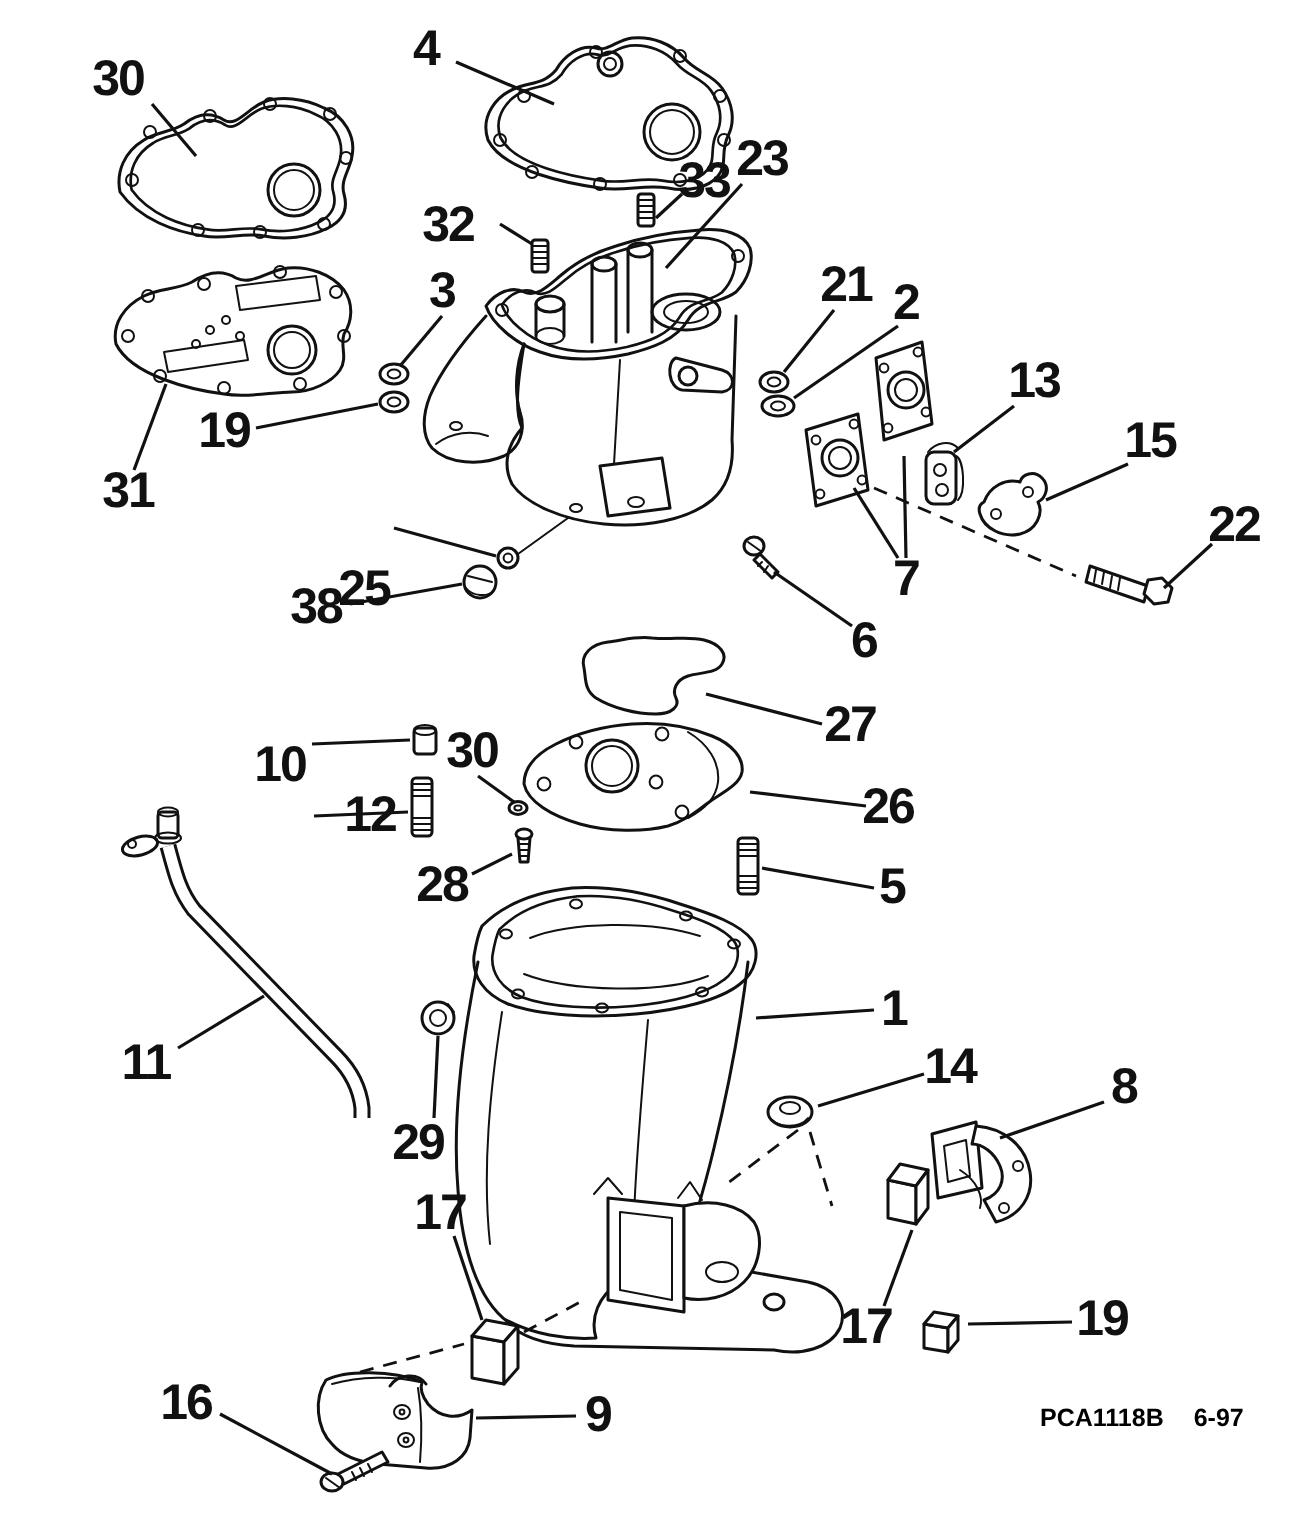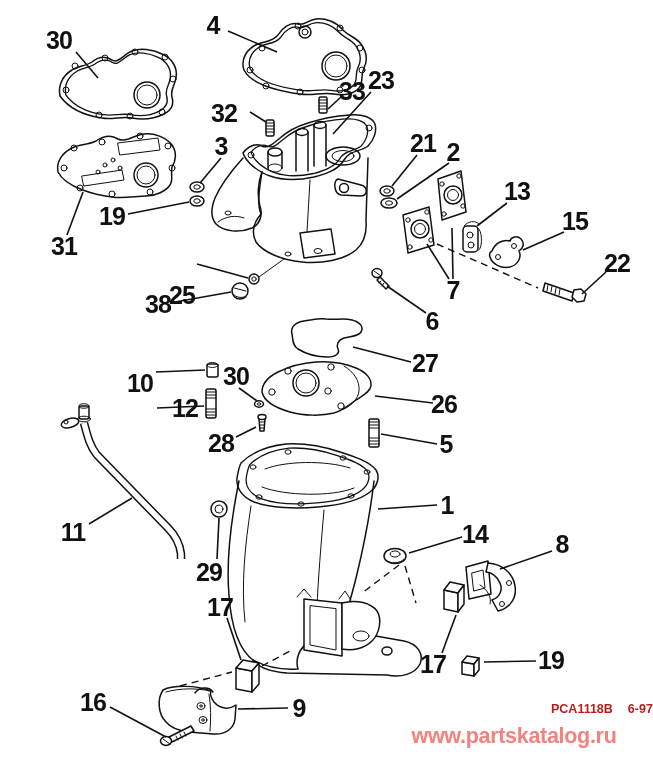--- a/index.html
+++ b/index.html
@@ -8,21 +8,21 @@
   .stage svg{position:absolute;left:0;top:0;}
   .ln{fill:none;stroke:#111;stroke-width:1.5;stroke-linecap:round;stroke-linejoin:round;}
   .sd{fill:#fff;stroke:#111;stroke-width:1.5;stroke-linejoin:round;}
   .thin{stroke-width:1;}
   .dash{fill:none;stroke:#111;stroke-width:1.4;stroke-dasharray:7 5;}
   .leader{stroke:#111;stroke-width:1.6;}
   .tubeO{fill:none;stroke:#111;stroke-width:8.5;}
   .tubeI{fill:none;stroke:#fff;stroke-width:5.5;}
   .callout{position:absolute;transform:translate(-50%,-50%);font-weight:bold;font-size:25px;
            letter-spacing:-1px;color:#111;user-select:none;white-space:nowrap;}
-  .footer-code{position:absolute;left:551px;top:702px;font-weight:bold;font-size:12.5px;color:#b91c1c;}
+  .footer-code{position:absolute;left:520px;top:702px;font-weight:bold;font-size:12.5px;color:#000000;}
   .footer-code .date{margin-left:15px;}
   .watermark{position:absolute;left:514px;top:736px;transform:translate(-50%,-50%);
              font-weight:bold;font-size:21.5px;letter-spacing:-0.3px;white-space:nowrap;}
 </style>
 </head>
 <body>
 
 <div class="stage">
 
 <svg id="art" width="653" height="766" viewBox="0 0 653 766">
@@ -404,15 +404,14 @@
       <div class="callout" style="left: 475px; top: 534px;">14</div>
       <div class="callout" style="left: 562px; top: 544px;">8</div>
       <div class="callout" style="left: 433px; top: 664px;">17</div>
       <div class="callout" style="left: 551px; top: 660px;">19</div>
     </div>
 
 <div class="footer-code">
   <span>PCA1118B</span><span class="date">6-97</span>
 </div>
 
-<div class="watermark" id="watermark" style="color: rgb(245, 129, 126);">www.partskatalog.ru</div>
 
 </div>
 
 </body></html>

